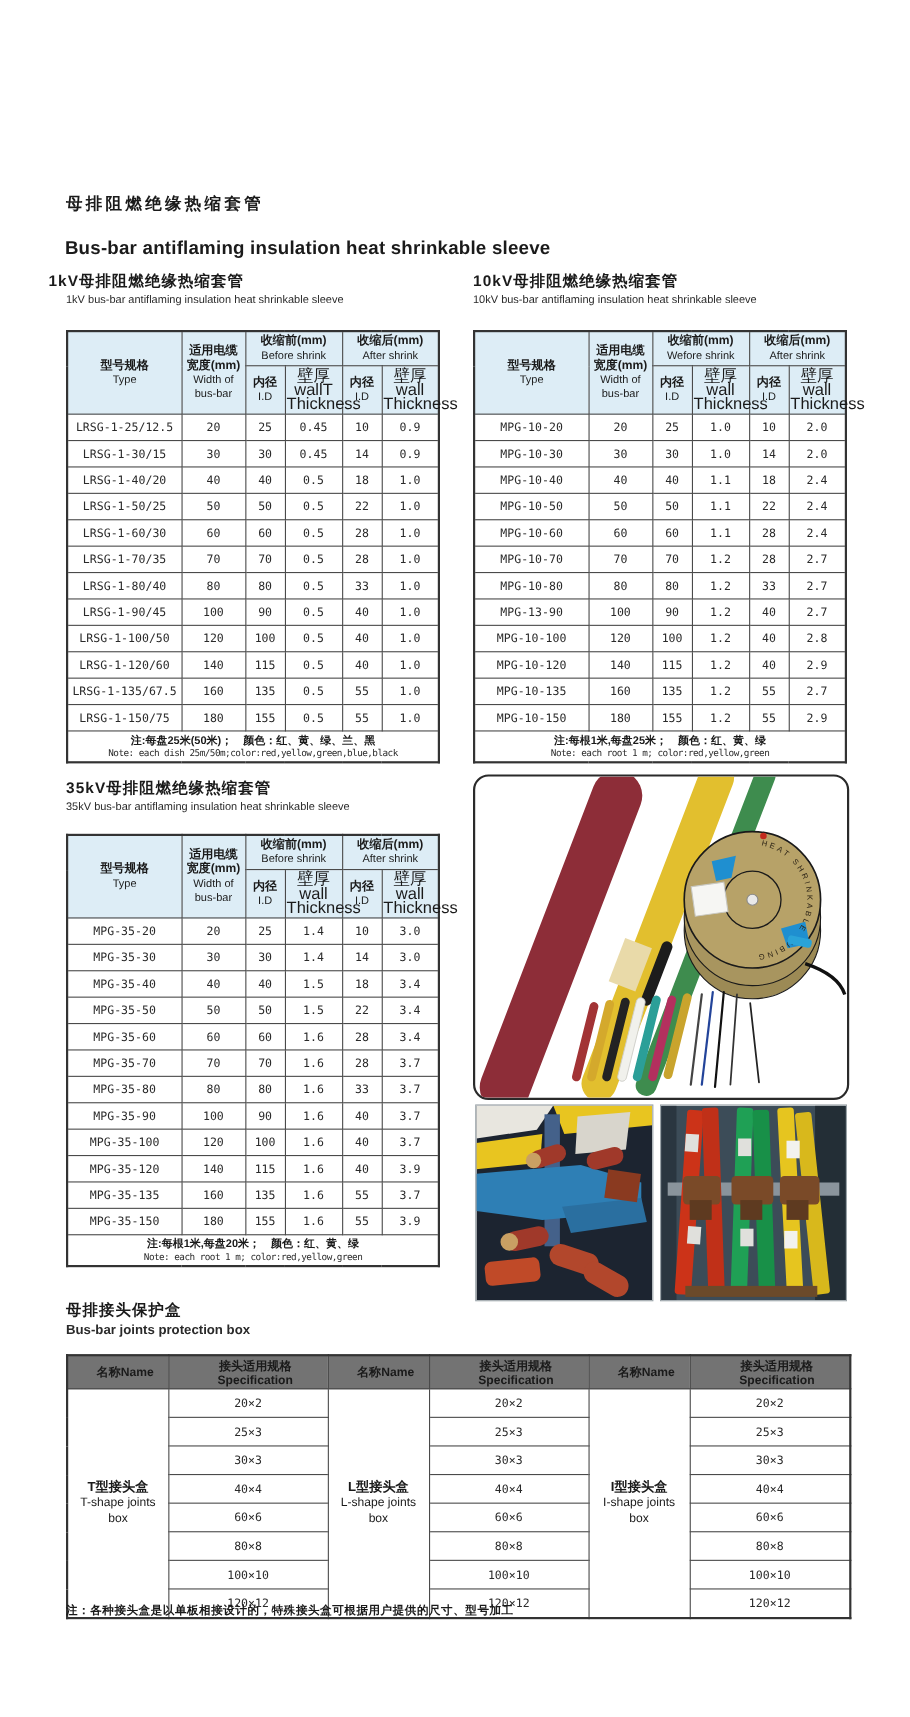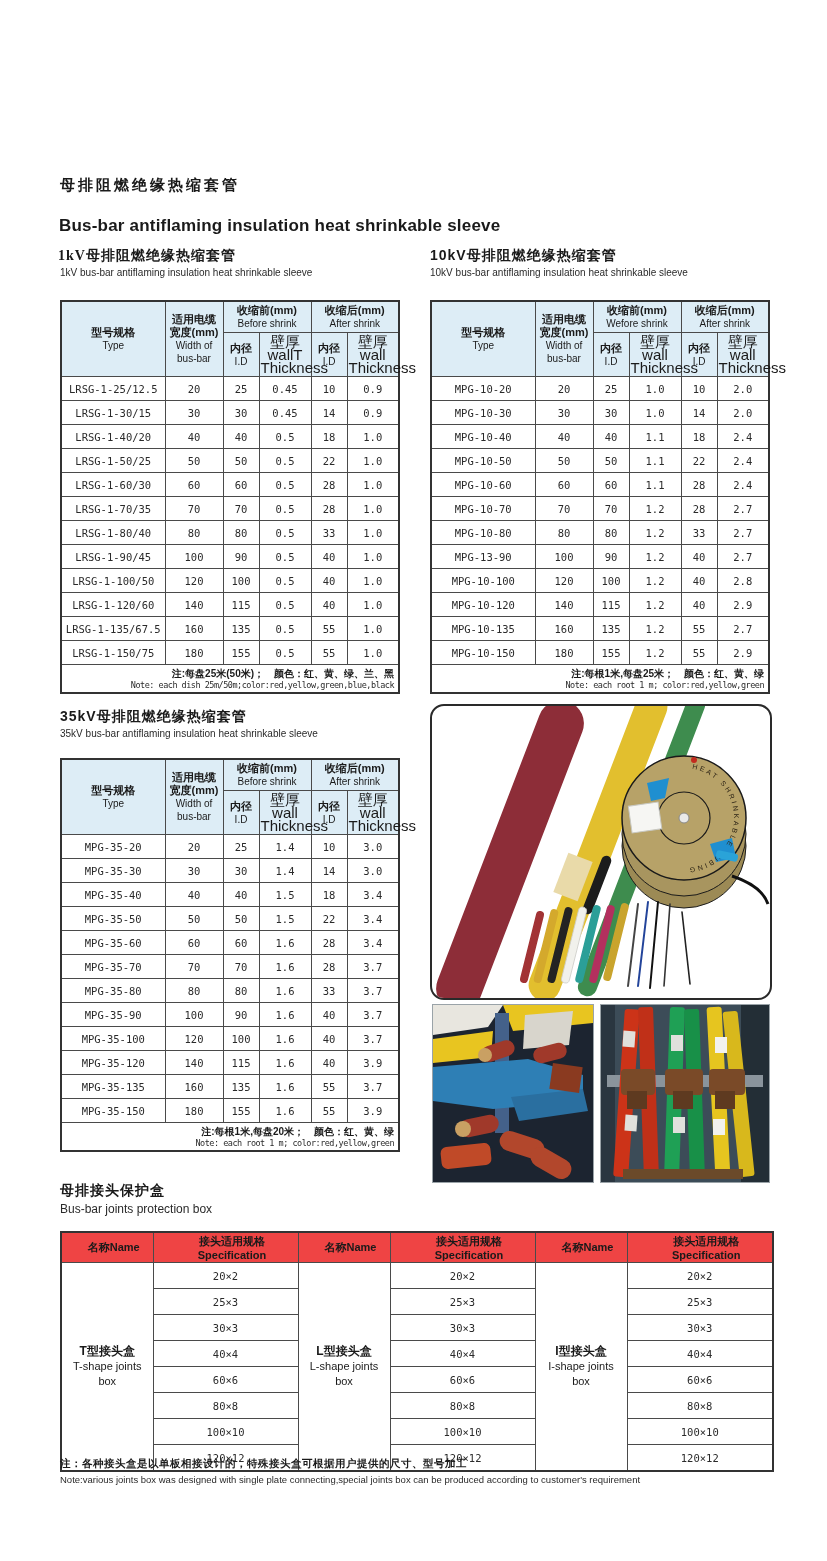--- a/index.html
+++ b/index.html
@@ -21,47 +21,47 @@
     background:#ddedf6;font-weight:normal;color:#1a1a1a;
     font-size:10.5px;line-height:13px;padding:2px 1px;text-align:center;vertical-align:middle;
   }
   table.spec thead .zh{font-size:11px;font-weight:bold;}
   table.spec thead .en{font-size:10px;}
   table.spec thead .sm{font-size:15px;}
   table.spec tbody td{
     height:23px;text-align:center;font-size:10.5px;color:#2a2a2a;
     font-family:"DejaVu Sans Mono",monospace;padding:0 1px;white-space:nowrap;
   }
-  table.spec tfoot td{padding:2px 4px;text-align:right;vertical-align:top;}
+  table.spec tfoot td{padding:2px 4px;text-align:center;vertical-align:top;}
   .tnote-zh{font-size:10px;font-weight:bold;color:#1a1a1a;line-height:13px;}
   .tnote-en{font-size:8.5px;color:#2a2a2a;line-height:10px;font-family:"DejaVu Sans Mono",monospace;letter-spacing:-0.5px;}
 
   table.joints{border-collapse:collapse;table-layout:fixed;width:712px;background:#fff;border:2px solid #333;}
   table.joints th,table.joints td{border:1px solid #4a4a4a;}
-  table.joints thead th{background:#ef4444;font-size:11px;font-weight:bold;color:#1a1a1a;height:25px;text-align:center;padding-left:14px;}
+  table.joints thead th{background:#737373;font-size:11px;font-weight:bold;color:#1a1a1a;height:25px;text-align:center;padding-left:14px;}
   table.joints td.spec-cell{height:23px;text-align:center;font-size:10.5px;font-family:"DejaVu Sans Mono",monospace;color:#2a2a2a;}
   table.joints td.name-cell{text-align:center;vertical-align:middle;color:#1a1a1a;}
   table.joints td.name-cell div:first-child{font-size:12px;font-weight:bold;}
   table.joints td.name-cell div{font-size:11px;line-height:15px;}
 
   .photo-frame{border:2px solid #2a2a2a;border-radius:14px;background:#fff;overflow:hidden;}
   .photo-plain{border:1px solid #9aa3a8;overflow:hidden;}
 
   .bottom-note-zh{font-size:10.5px;font-weight:bold;color:#1a1a1a;letter-spacing:0.5px;}
   .bottom-note-en{font-size:9.5px;color:#2a2a2a;}
 </style>
 </head>
 <body>
 
 <div class="page">
 
   <div class="abs main-title-zh" style="left:60px;top:160px;">母排阻燃绝缘热缩套管</div>
   <div class="abs main-title-en" style="left:59px;top:200px;">Bus-bar antiflaming insulation heat shrinkable sleeve</div>
 
-  <div class="abs sec-head-zh" style="left:58px;top:231px;font-family:Liberation Serif, serif;">1kV母排阻燃绝缘热缩套管</div>
+  <div class="abs sec-head-zh" style="left:44px;top:231px;">1kV母排阻燃绝缘热缩套管</div>
   <div class="abs sec-head-en" style="left:60px;top:251px;">1kV bus-bar antiflaming insulation heat shrinkable sleeve</div>
 
   <table class="spec abs" style="left:60px;top:284px;">
     <colgroup>
         <col style="width:104px">
         <col style="width:58px">
         <col style="width:36px">
         <col style="width:52px">
         <col style="width:36px">
         <col style="width:52px">
@@ -644,21 +644,21 @@
         <rect x="108" y="64" width="36" height="26" rx="4" fill="#7a4a28"></rect>
         <rect x="26" y="86" width="20" height="18" fill="#5e3a20"></rect>
         <rect x="72" y="86" width="20" height="18" fill="#5e3a20"></rect>
         <rect x="114" y="86" width="20" height="18" fill="#5e3a20"></rect>
       </g>
       <rect x="22" y="164" width="120" height="10" fill="#6b4a2a"></rect>
     </svg>
   </div>
 
   <div class="abs sec-head-zh" style="left:60px;top:1166px;">母排接头保护盒</div>
-  <div class="abs sec-head-en" style="left:60px;top:1186px;font-size:12px;">Bus-bar joints protection box</div>
+  <div class="abs sec-head-en" style="left:60px;top:1186px;font-size:12px;font-weight:bold;">Bus-bar joints protection box</div>
 
   <table class="joints abs" style="left:60px;top:1215px;">
     <colgroup>
       <col style="width:92px">
         <col style="width:145px">
       <col style="width:92px">
         <col style="width:145px">
       <col style="width:92px">
         <col style="width:146px">
     </colgroup>
@@ -725,15 +725,14 @@
         </tr>
         <tr>
           <td class="spec-cell">120×12</td>
           <td class="spec-cell">120×12</td>
           <td class="spec-cell">120×12</td>
         </tr>
       </tbody>
   </table>
 
   <div class="abs bottom-note-zh" style="left:60px;top:1441px;">注：各种接头盒是以单板相接设计的，特殊接头盒可根据用户提供的尺寸、型号加工</div>
-  <div class="abs bottom-note-en" style="left:60px;top:1458px;">Note:various joints box was designed with single plate connecting,special joints box can be produced according to customer's requirement</div>
 
 </div>
 
 </body></html>

